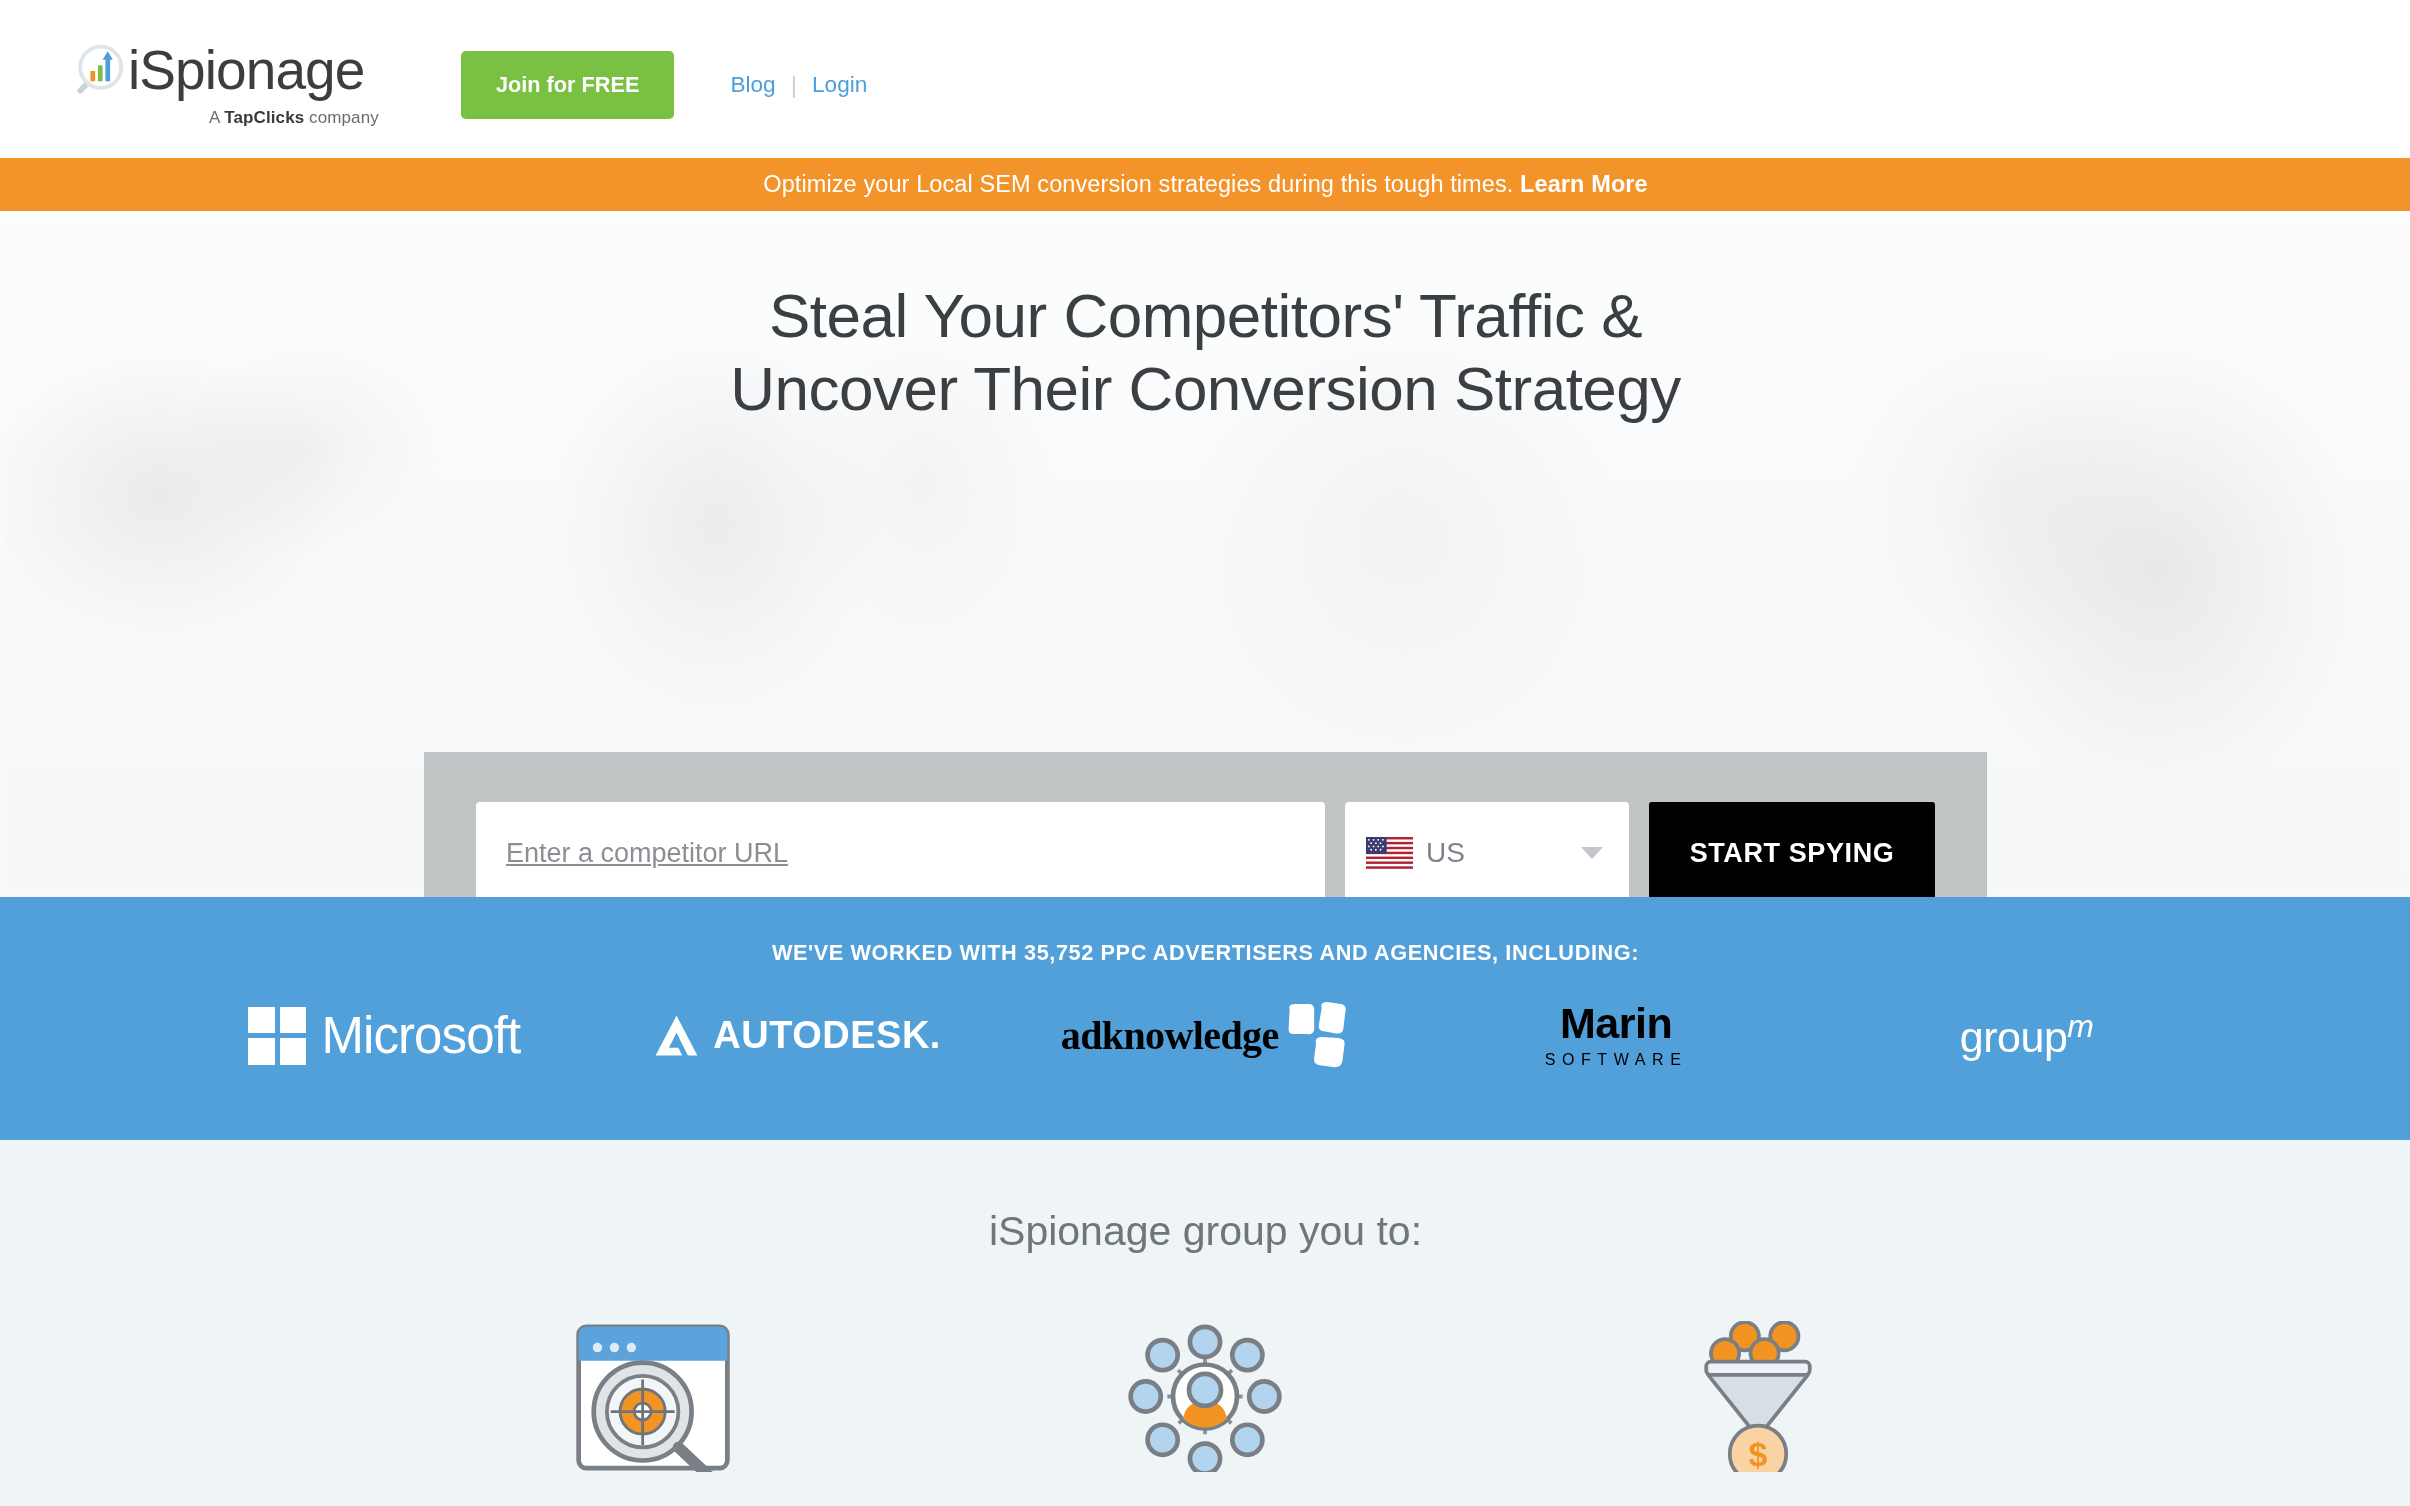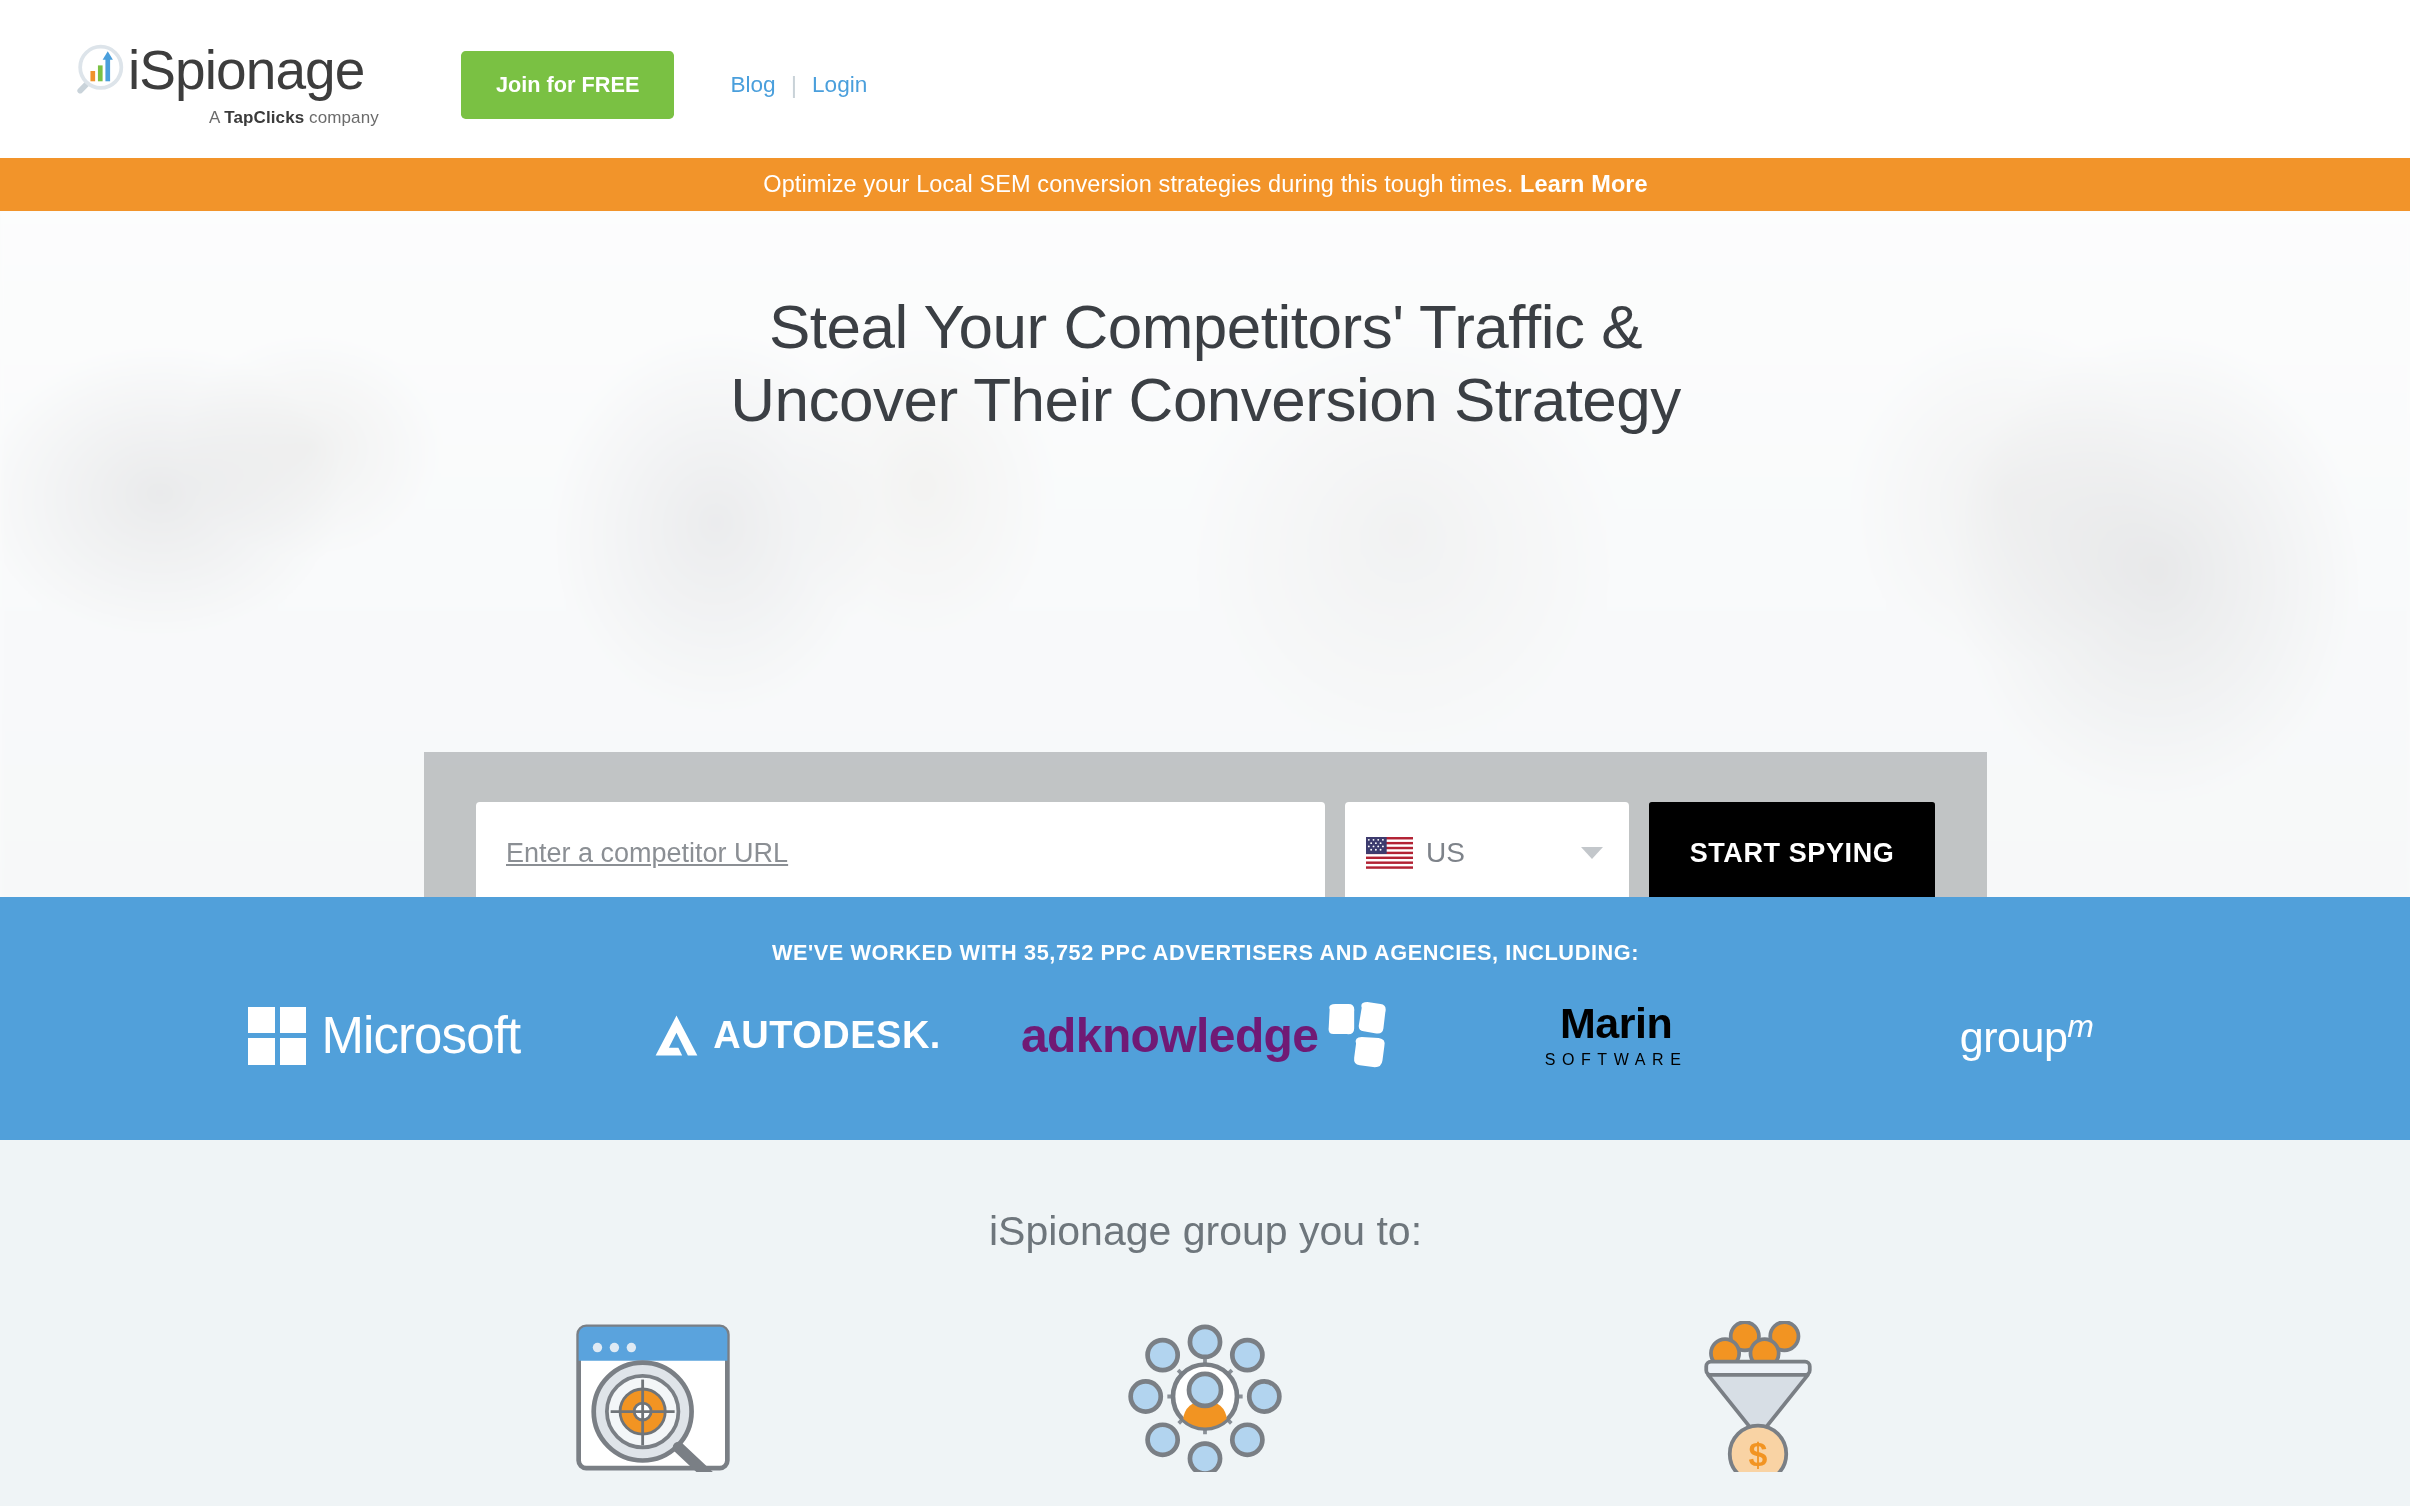--- a/index.html
+++ b/index.html
@@ -141,21 +141,20 @@
     z-index: 3;
     text-align: center;
     padding-top: 68px;
   }
   .hero-title {
     font-size: 62px;
     line-height: 1.18;
     color: #3b3f44;
     font-weight: 400;
     letter-spacing: -0.5px;
-    margin-top: 11px;
   }
 
   .searchbox {
     position: absolute;
     left: 424px;
     top: 541px;
     width: 1563px;
     height: 202px;
     background: rgba(120,123,126,0.42);
     z-index: 4;
@@ -246,21 +245,21 @@
     width: 58px; height: 58px;
     display: grid;
     grid-template-columns: 1fr 1fr;
     grid-template-rows: 1fr 1fr;
     gap: 4.7px;
     margin-right: 15px;
   }
   .ms-grid span { background: #ffffff; }
   .ms-text { color: #ffffff; font-size: 51px; letter-spacing: -0.9px; }
   .ad-text { color: #ffffff; font-size: 38px; font-weight: 700; letter-spacing: 0.5px; }
-  .adk-text { color:#701a75; font-size: 48px; font-weight: 700; letter-spacing: -0.6px; }
+  .adk-text { color:#000000; font-size: 40px; font-weight: 700; letter-spacing: -0.6px; font-family: Liberation Serif, serif; }
   .marin-wrap { text-align: center; color: #000000; }
   .marin-top { font-size: 43px; font-weight: 700; letter-spacing: -0.5px; line-height: 1; }
   .marin-bot { font-size: 16px; letter-spacing: 6.6px; margin-top: 5.6px; }
   .gm-text { color:#ffffff; font-size: 43px; letter-spacing: -0.5px; }
   .gm-text sup { font-size: 32px; font-style: italic; }
 
   
   .helps {
     background: #eff4f6;
     height: 367px;

